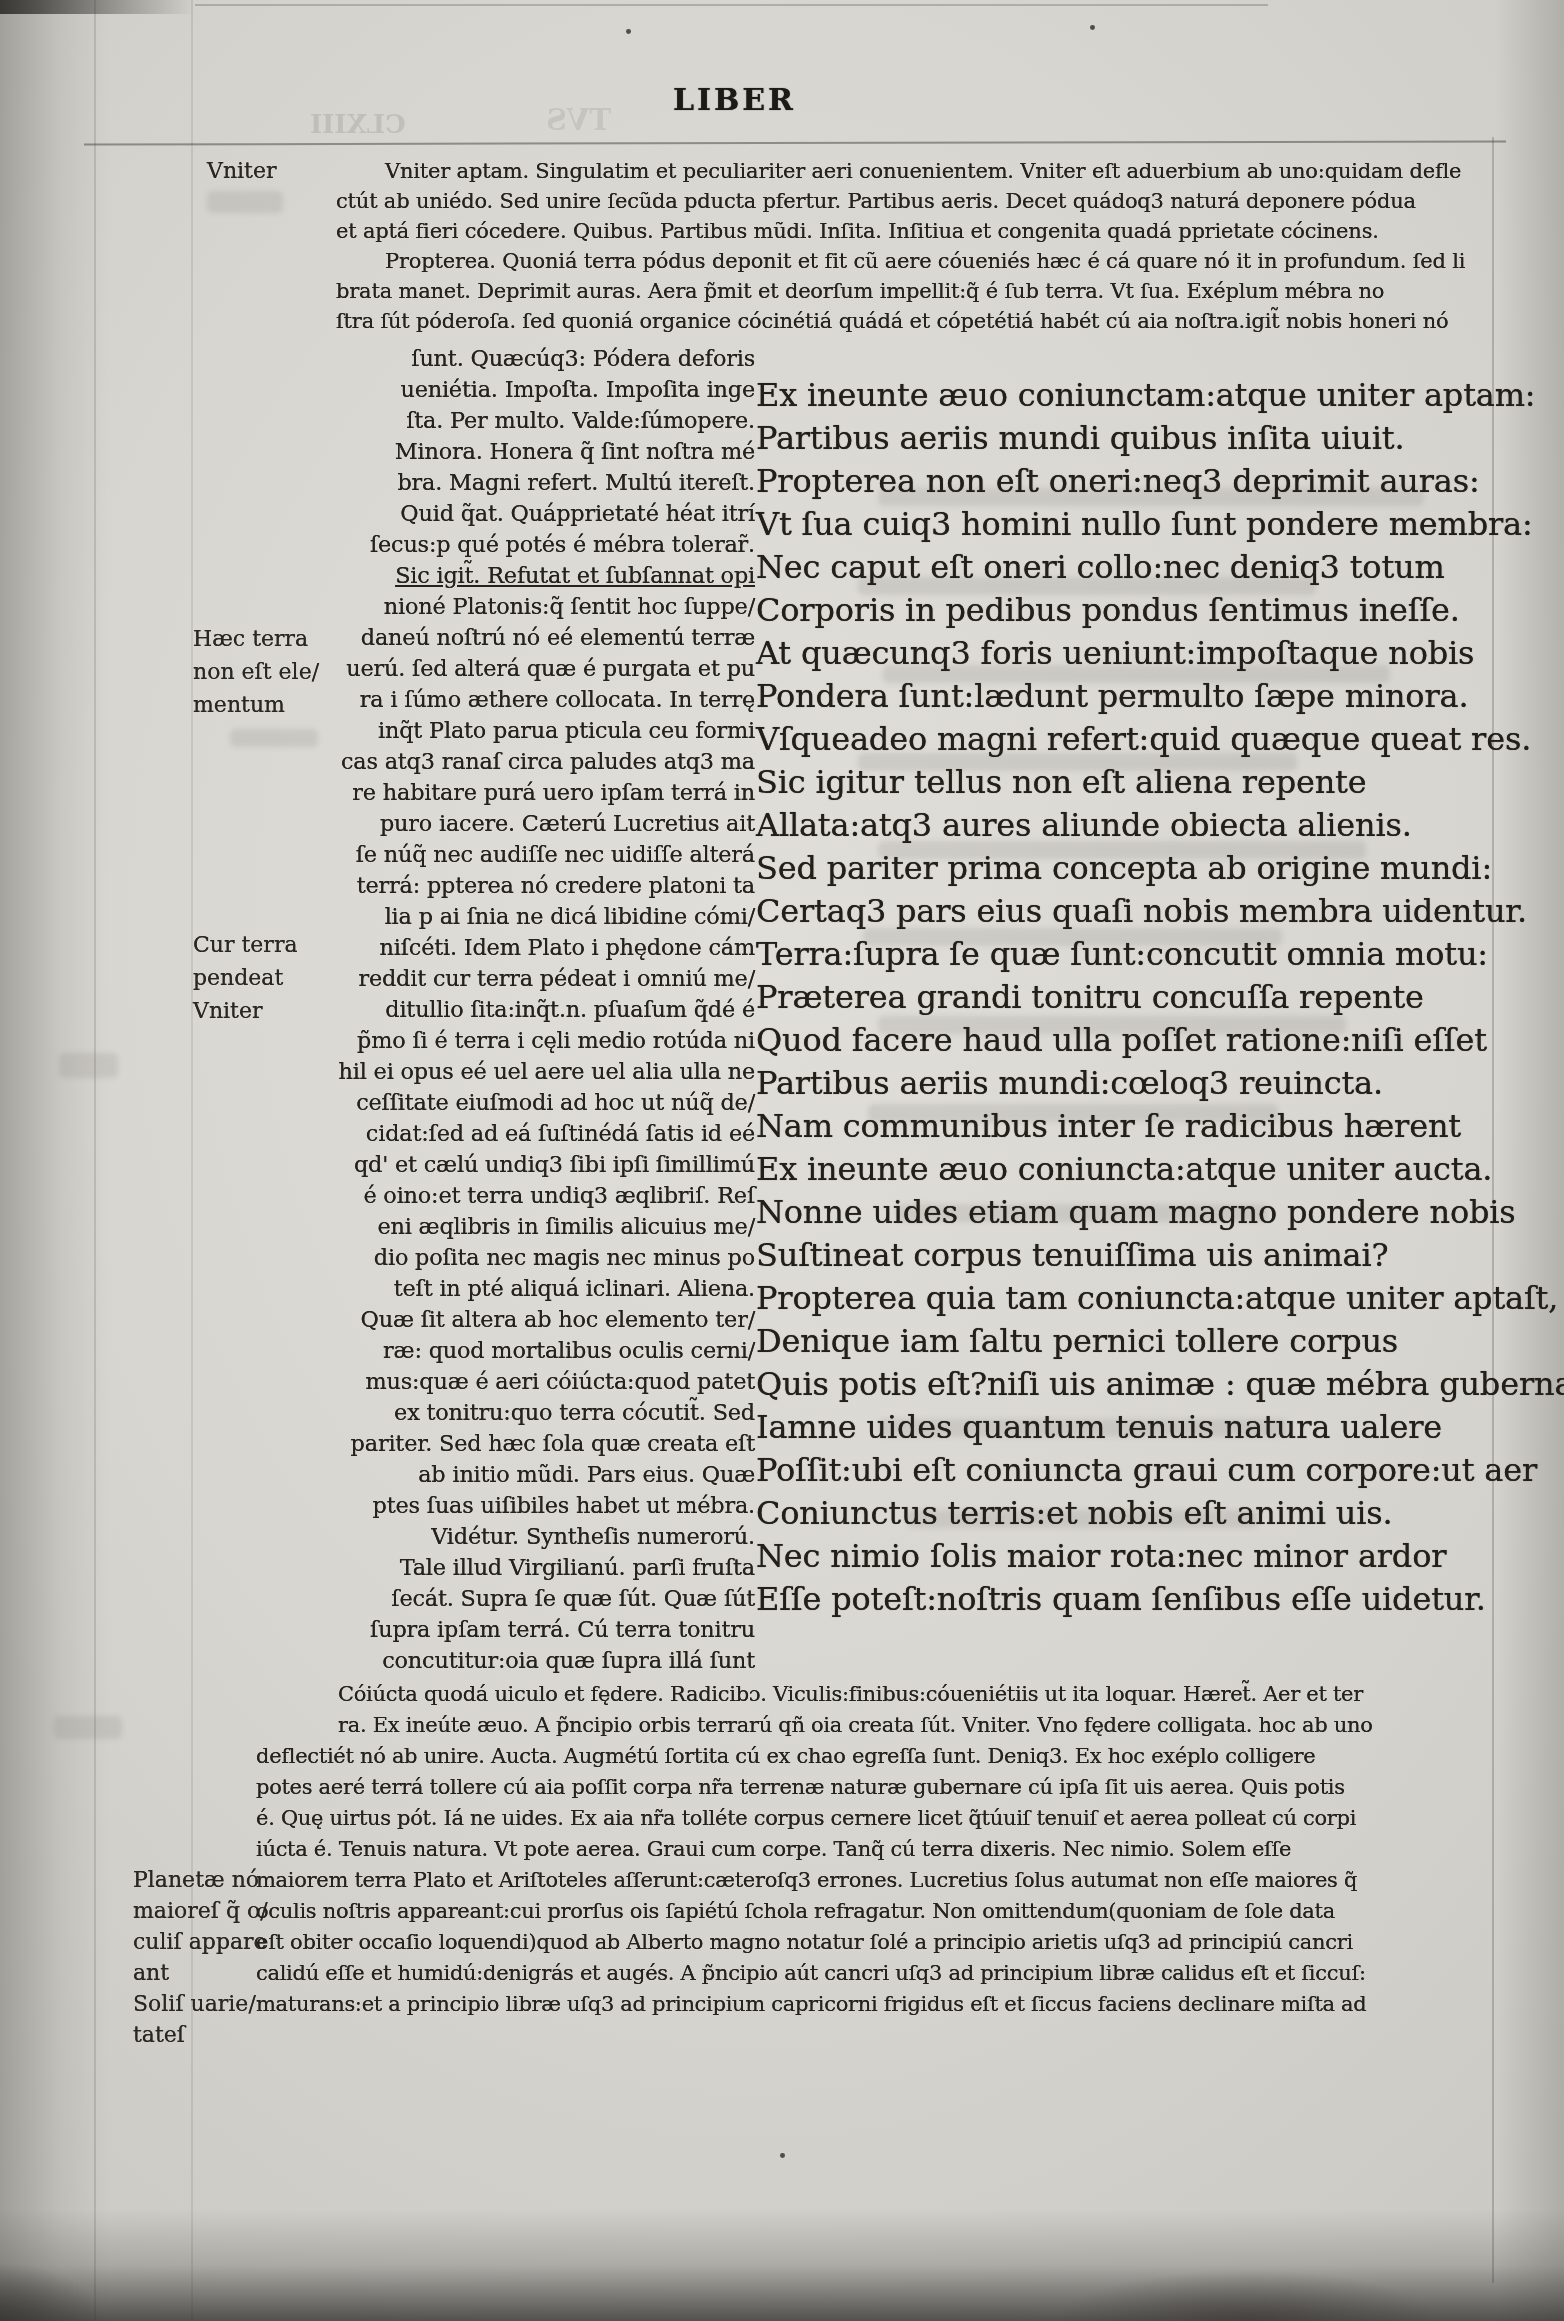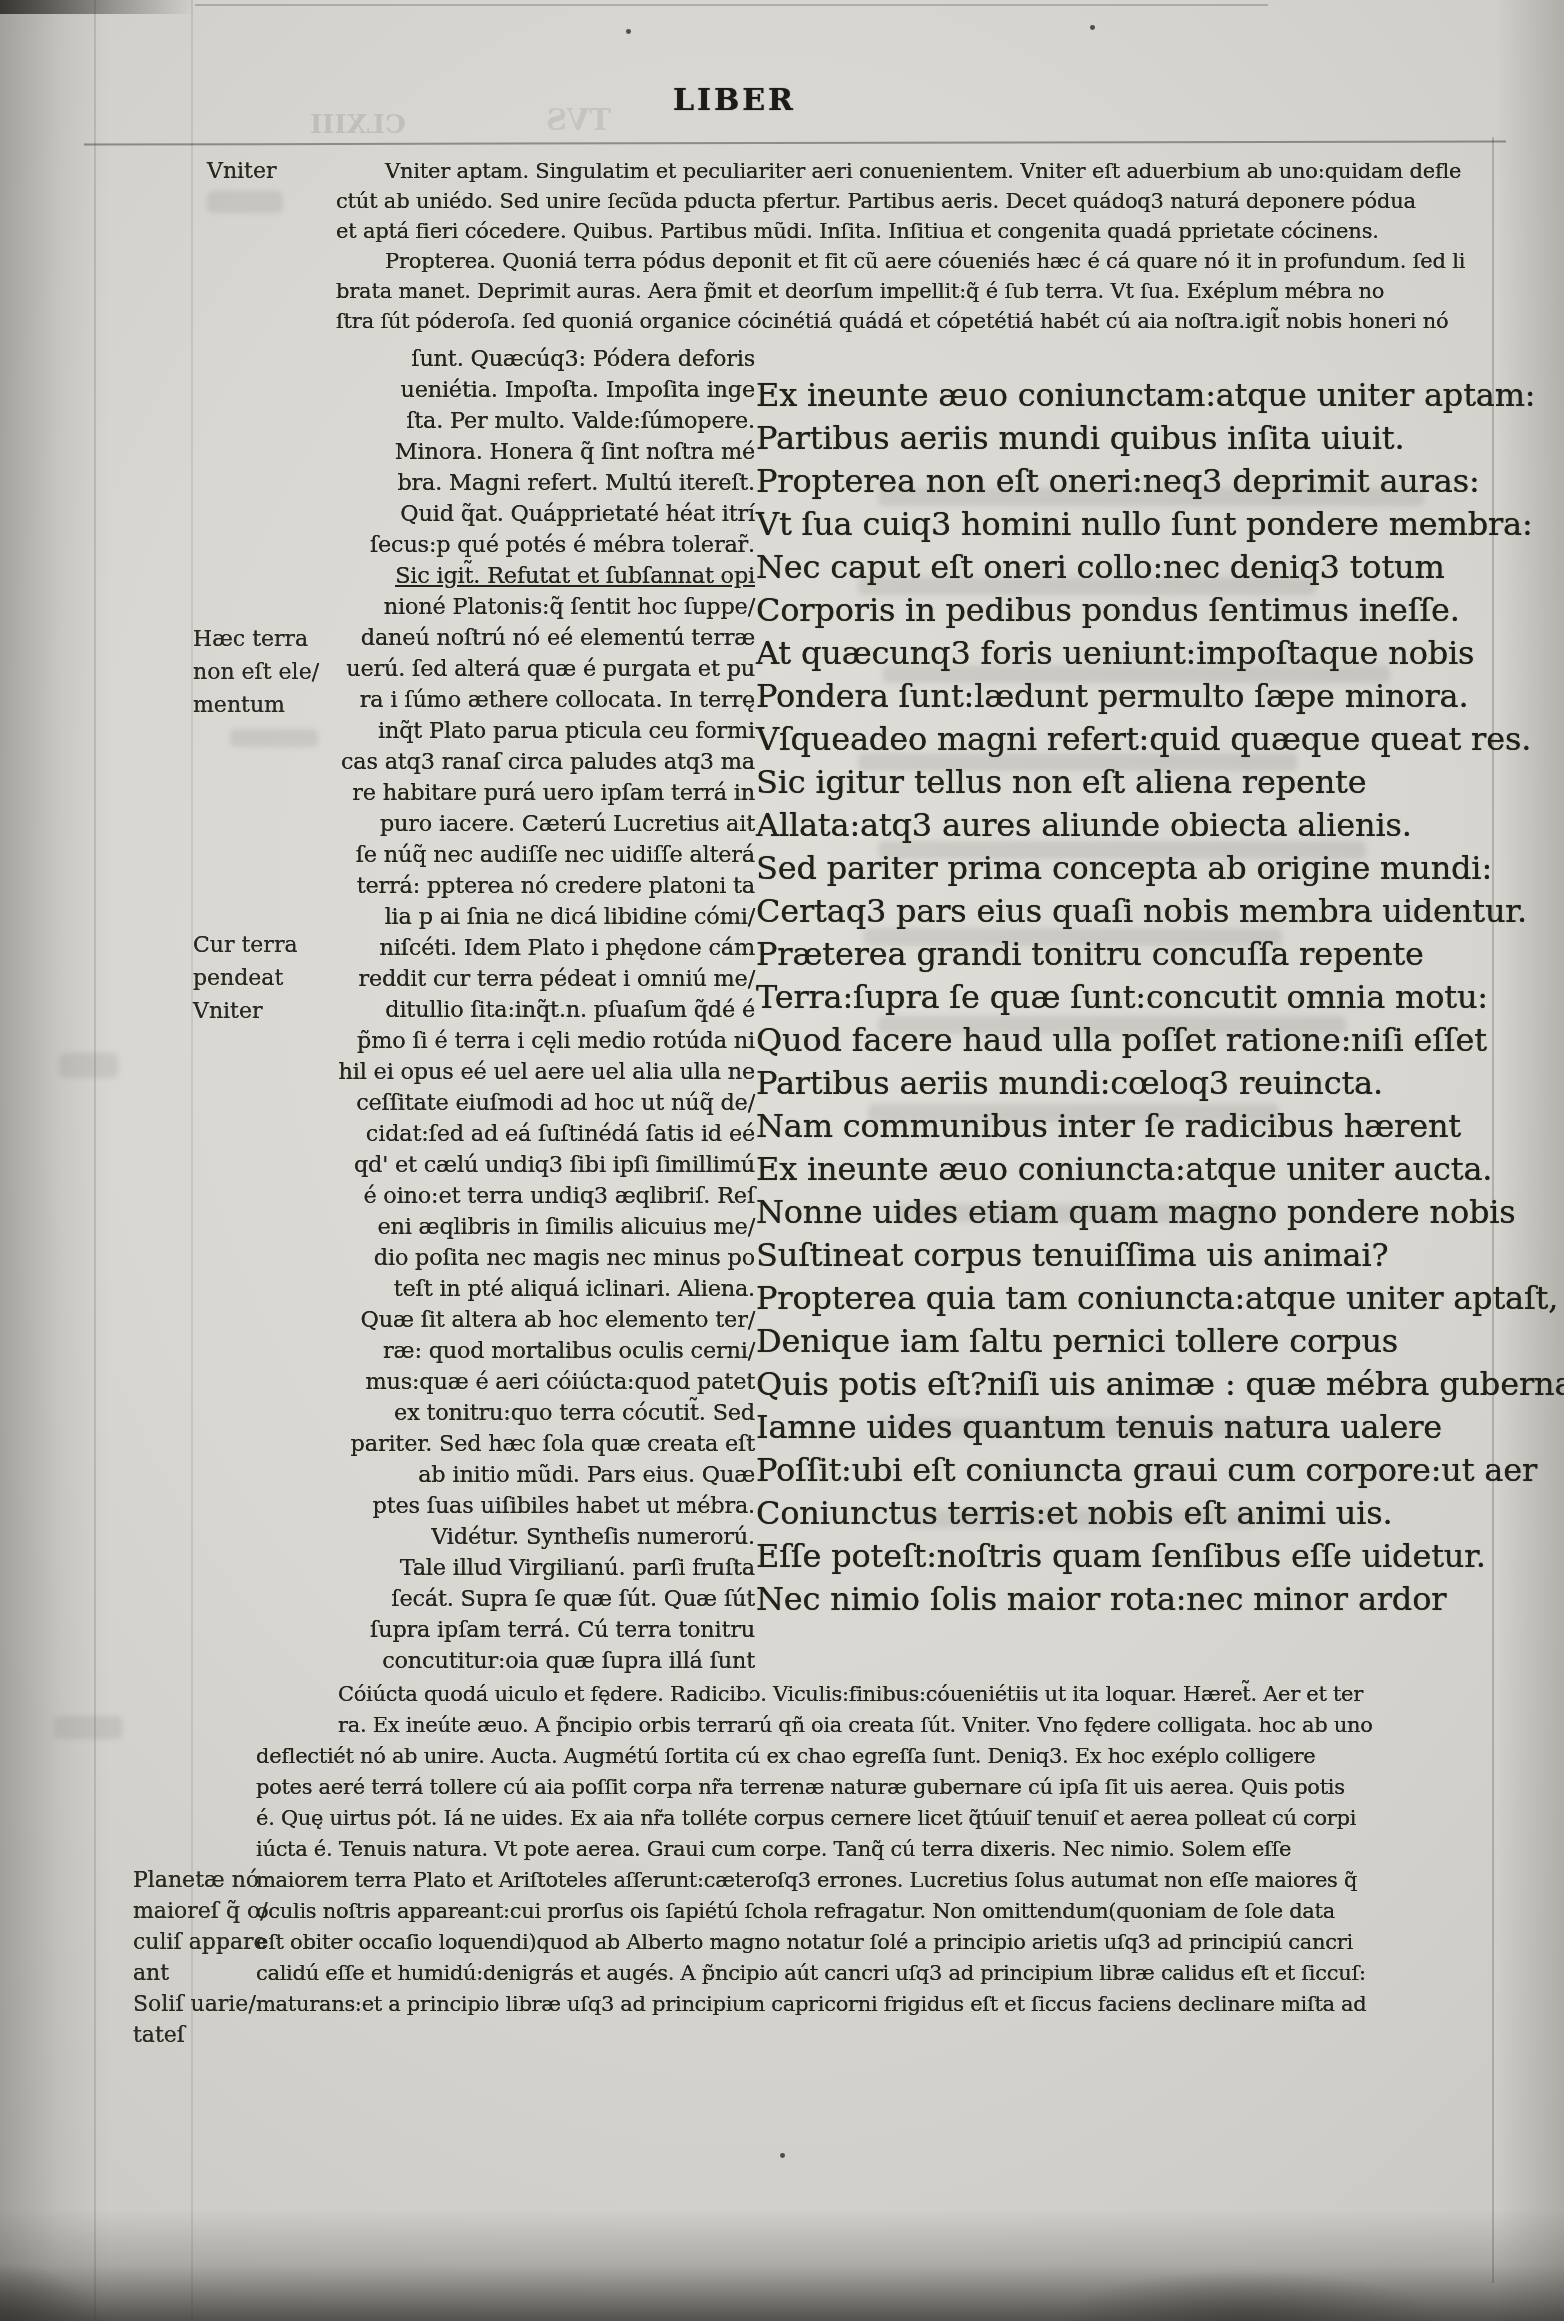--- a/index.html
+++ b/index.html
@@ -177,36 +177,36 @@
       <div class="line">Vt ſua cuiq3 homini nullo ſunt pondere membra:</div>
       <div class="line">Nec caput eſt oneri collo:nec deniq3 totum</div>
       <div class="line">Corporis in pedibus pondus ſentimus ineſſe.</div>
       <div class="line">At quæcunq3 foris ueniunt:impoſtaque  nobis</div>
       <div class="line">Pondera ſunt:lædunt permulto ſæpe minora.</div>
       <div class="line">Vſqueadeo magni refert:quid quæque queat res.</div>
       <div class="line">Sic igitur tellus non eſt aliena repente</div>
       <div class="line">Allata:atq3  aures aliunde obiecta alienis.</div>
       <div class="line">Sed pariter prima concepta ab origine mundi:</div>
       <div class="line">Certaq3 pars eius quaſi nobis membra uidentur.</div>
+      <div class="line">Terra:ſupra ſe quæ ſunt:concutit omnia motu:</div>
       <div class="line">Præterea grandi tonitru concuſſa  repente</div>
-      <div class="line">Terra:ſupra ſe quæ ſunt:concutit omnia motu:</div>
       <div class="line">Quod facere haud ulla poſſet ratione:niſi eſſet</div>
       <div class="line">Partibus aeriis mundi:cœloq3 reuincta.</div>
       <div class="line">Nam communibus inter ſe radicibus  hærent</div>
       <div class="line">Ex ineunte æuo coniuncta:atque  uniter  aucta.</div>
       <div class="line">Nonne uides etiam quam magno pondere nobis</div>
       <div class="line">Suſtineat corpus tenuiſſima uis animai?</div>
       <div class="line">Propterea quia tam coniuncta:atque  uniter  aptaſt,</div>
       <div class="line">Denique iam ſaltu pernici tollere corpus</div>
       <div class="line">Quis potis eſt?niſi uis animæ : quæ mébra  gubernat?</div>
       <div class="line">Iamne uides quantum tenuis natura ualere</div>
       <div class="line">Poſſit:ubi eſt coniuncta graui cum corpore:ut aer</div>
       <div class="line">Coniunctus terris:et nobis eſt animi uis.</div>
+      <div class="line">Nec nimio ſolis maior rota:nec minor ardor</div>
       <div class="line">Eſſe poteſt:noſtris quam ſenſibus eſſe uidetur.</div>
-      <div class="line">Nec nimio ſolis maior rota:nec minor ardor</div>
     </div>
   <div class="bottom-block">
       <div class="line">Cóiúcta quodá uiculo et fędere.   Radicibɔ. Viculis:finibus:cóueniétiis ut ita loquar.   Hæret̃. Aer et ter</div>
       <div class="line">ra.   Ex ineúte æuo. A p̃ncipio orbis terrarú qñ oia creata ſút.   Vniter. Vno fędere colligata. hoc ab uno</div>
       <div class="line">deflectiét nó ab unire.   Aucta. Augmétú ſortita cú ex chao egreſſa ſunt.   Deniq3. Ex hoc exéplo colligere</div>
       <div class="line">potes aeré terrá tollere cú aia poſſit corpa nr̃a terrenæ naturæ gubernare cú ipſa ſit uis aerea.   Quis  potis</div>
       <div class="line">é. Quę uirtus pót.   Iá ne uides. Ex aia nr̃a tolléte corpus cernere licet q̃túuiſ tenuiſ et aerea polleat cú corpi</div>
       <div class="line">iúcta é.   Tenuis natura. Vt pote aerea.   Graui cum corpe. Tanq̃ cú terra dixeris.   Nec nimio. Solem eſſe</div>
       <div class="line">maiorem terra Plato et Ariſtoteles aſſerunt:cæteroſq3 errones. Lucretius ſolus autumat non eſſe maiores q̃</div>
       <div class="line">oculis noſtris appareant:cui prorſus ois ſapiétú ſchola refragatur. Non omittendum(quoniam de ſole data</div>

